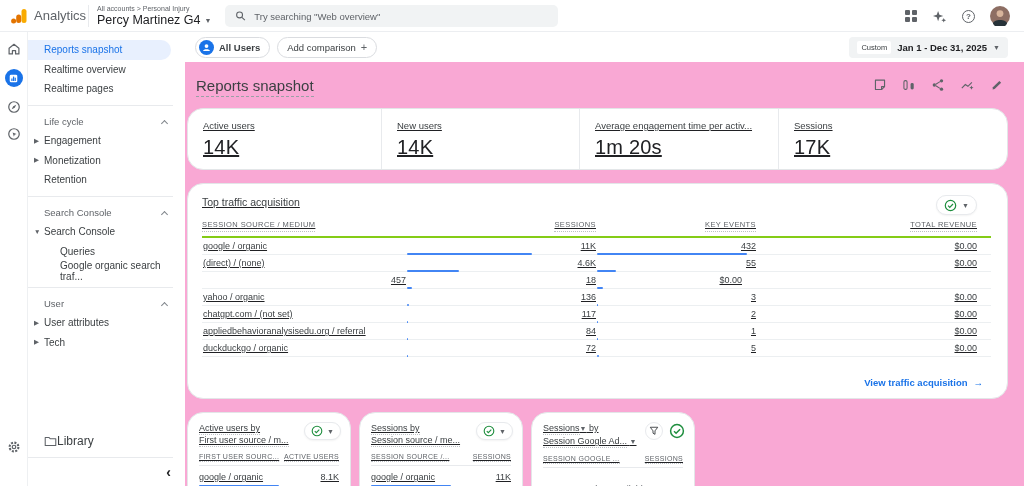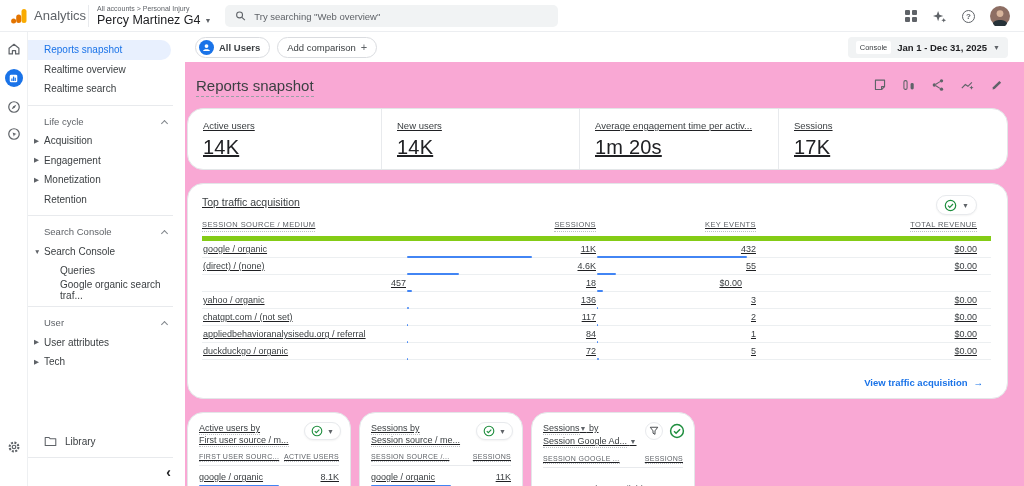--- a/index.html
+++ b/index.html
@@ -41,21 +41,21 @@
     padding-left:16px;position:relative;cursor:pointer;}
   .nav-item.sel{background:#e8f0fe;color:#1a73e8;border-radius:0 14px 14px 0;margin-right:14px;}
   .nav-arrow{position:absolute;left:6px;font-size:6.5px;color:#5f6368;}
   .nav-item.ind2{padding-left:32px;}
   .nav-div{height:1px;background:#e8eaed;margin:6px 12px 6px 0;}
   .nav-head{height:19.5px;display:flex;align-items:center;font-size:9.5px;color:#5f6368;
     padding-left:16px;position:relative;}
   .chev-up{position:absolute;right:18px;width:5px;height:5px;border-left:1.3px solid #80868b;
     border-top:1.3px solid #80868b;transform:rotate(45deg);top:9px;}
   .side-bottom{position:absolute;left:0;right:0;bottom:6px;}
-  .lib-row{display:flex;align-items:center;gap:8px;padding-left:16px;height:20px;font-size:10px;color:#3c4043;}
+  .lib-row{display:flex;align-items:center;padding-left:16px;height:20px;font-size:12px;color:#3c4043;}
   .side-bottom .nav-div{margin-top:6px;}
   .collapse{display:flex;justify-content:flex-end;padding-right:14px;font-size:14px;
     font-weight:bold;color:#202124;line-height:16px;}
 
   
   .main{position:absolute;left:185px;top:32px;right:0;bottom:0;background:#f9a8d4;overflow:hidden;}
   .filterbar{height:30px;background:#fff;display:flex;align-items:center;padding:0 16px 0 10px;}
   .chip{display:flex;align-items:center;gap:5px;height:21px;border:1px solid #dadce0;
     border-radius:12px;padding:0 9px 0 3px;background:#fff;cursor:pointer;}
   .chip .ava-blue{width:15px;height:15px;border-radius:50%;background:#1a73e8;
@@ -86,21 +86,21 @@
   .metric-label{font-size:9.5px;color:#3c4043;margin-bottom:5px;white-space:nowrap;overflow:hidden;}
   .metric-value{font-size:20px;color:#202124;letter-spacing:.2px;}
 
   
   .traffic{margin-top:13px;height:216px;position:relative;padding:12px 16px 8px 14px;}
   .traffic-title{font-size:10.5px;color:#3c4043;}
   .ok-pill{position:absolute;top:11px;right:30px;height:20px;border:1px solid #e8eaed;border-radius:12px;
     background:#fff;display:flex;align-items:center;gap:5px;padding:0 7px;box-shadow:0 1px 2px rgba(0,0,0,.05);cursor:pointer;}
   .tbl{margin-top:12px;}
   .thead,.trow{display:grid;grid-template-columns:1fr 190px 160px 235px;align-items:center;}
-  .thead{height:16px;border-bottom:5px solid #84cc16;padding-bottom:16px;margin-top:8px;}
+  .thead{height:16px;border-bottom:2px solid #84cc16;padding-bottom:16px;margin-top:8px;}
   .th{font-size:7.5px;color:#5f6368;letter-spacing:.4px;}
   .th span{border-bottom:1px dotted #bdc1c6;padding-bottom:2px;}
   .th.num,.td.num{text-align:right;}
   .th.rev,.td.rev{padding-right:14px;}
   .trow{height:17px;border-bottom:1px solid #eceff1;position:relative;font-size:9px;color:#3c4043;}
   .td.src{padding-left:1px;}
   .bar-track{position:absolute;bottom:-1px;height:2px;}
   .bar-track.sess{left:205px;width:125px;}  
   .bar-track.keyev{left:395px;width:150px;}
   .bar{display:block;height:2px;background:#4285f4;border-radius:1px;}
@@ -200,31 +200,27 @@
 
 <aside class="sidebar">
   <div style="height:8px"></div>
   <div class="nav-item sel">
     <span>Reports snapshot</span>
   </div>
   <div class="nav-item">
     <span>Realtime overview</span>
   </div>
   <div class="nav-item">
-    <span>Realtime search</span>
+    <span>Realtime pages</span>
   </div>
   <div class="nav-div"></div>
 
   <div class="nav-head">
     <span>Life cycle</span>
     <i class="chev-up"></i>
-  </div>
-  <div class="nav-item">
-    <span class="nav-arrow">▶</span>
-    <span>Acquisition</span>
   </div>
   <div class="nav-item">
     <span class="nav-arrow">▶</span>
     <span>Engagement</span>
   </div>
   <div class="nav-item">
     <span class="nav-arrow">▶</span>
     <span>Monetization</span>
   </div>
   <div class="nav-item">
@@ -283,21 +279,21 @@
           <path d="M1.2 8.8 C1.2 6.4 8.8 6.4 8.8 8.8 Z" fill="#fff"></path>
         </svg>
       </span>
       <span class="chip-label">All Users</span>
     </div>
     <div class="chip add">
       <span class="chip-label">Add comparison</span>
       <span class="plus">+</span>
     </div>
     <div class="datebox">
-      <span class="date-badge">Console</span>
+      <span class="date-badge">Custom</span>
       <span class="date-text">Jan 1 - Dec 31, 2025</span>
       <span class="caret">▼</span>
     </div>
   </div>
 
   <div class="content">
     <div class="title-row">
       <div class="page-title">
         <span>Reports snapshot</span>
       </div>

